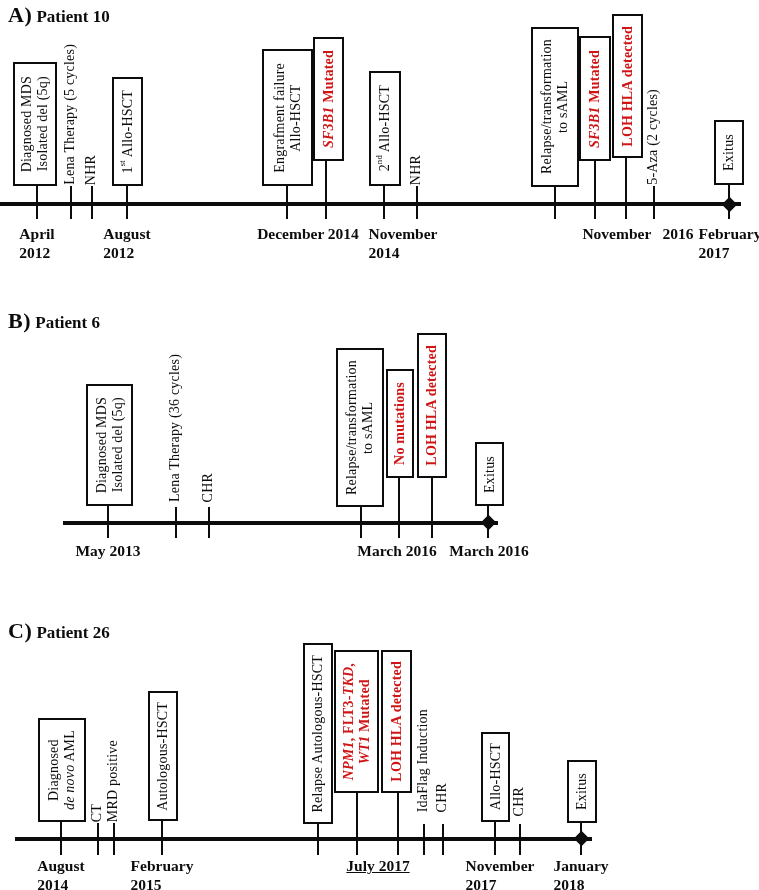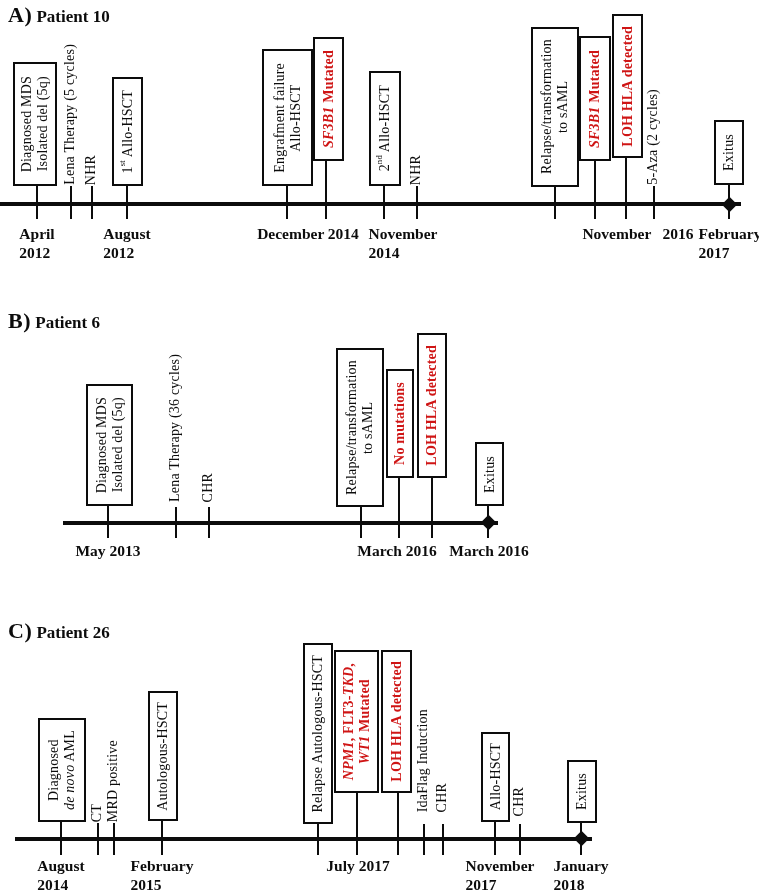--- a/index.html
+++ b/index.html
@@ -184,20 +184,20 @@
     </div>
     <div class="plain vtext" style="left:511px;bottom:74px;"><span>CHR</span></div>
     <div class="box" style="left:567px;top:160px;width:30px;height:63px;">
       <span class="vtext"><span>Exitus</span></span>
     </div>
 
     <div class="datelabel" style="left:61px;top:256px;">August
 2014</div>
     <div class="datelabel" style="left:162px;top:256px;">February
 2015</div>
-    <div class="datelabel" style="left:358px;top:256px;">July 2017</div>
+    <div class="datelabel" style="left:378px;top:256px;text-decoration:underline;">July 2017</div>
     <div class="datelabel" style="left:500px;top:256px;">November
 2017</div>
     <div class="datelabel" style="left:581px;top:256px;">January
 2018</div>
   </section>
 
 </div>
 
 </body></html>

